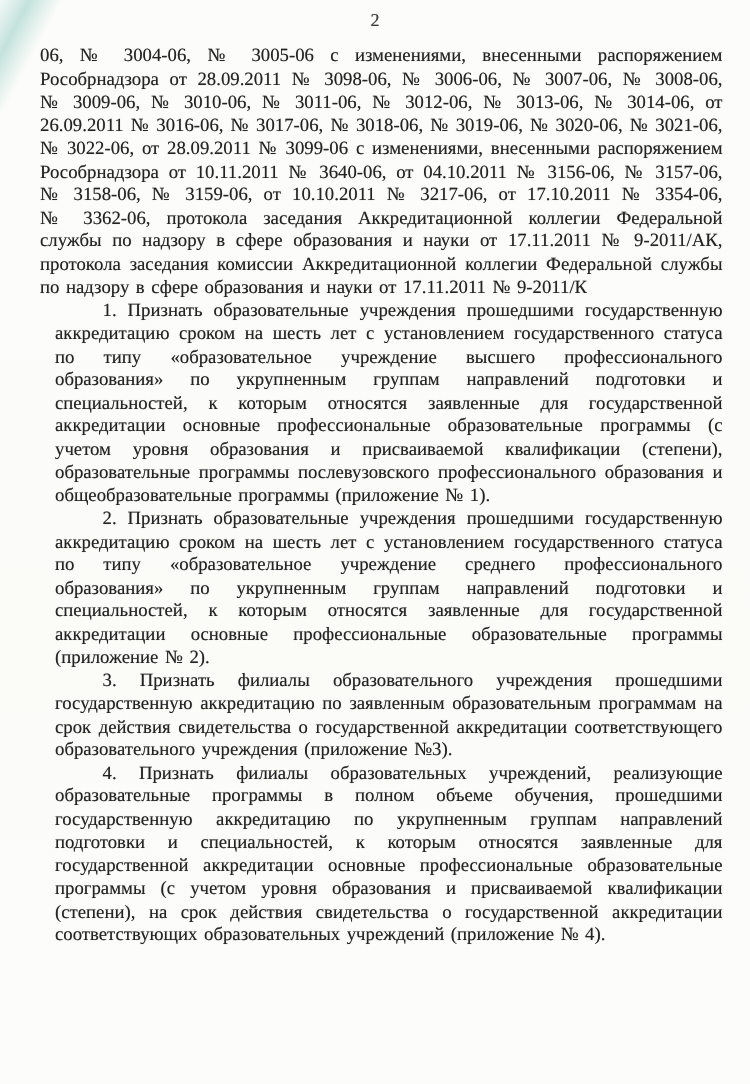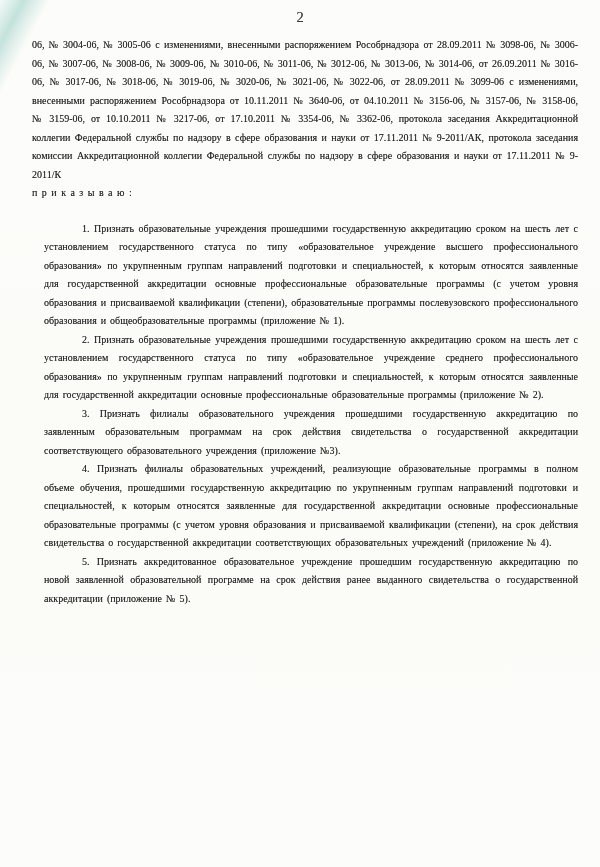--- a/index.html
+++ b/index.html
@@ -43,21 +43,21 @@
     font-size: 14.5px;
     color: #3a3a3a;
     text-shadow: 0 0 0.6px rgba(60,60,60,0.55);
   }
   .doc-body {
     position: absolute;
     top: 36px;
     left: 32px;
     right: 22px;
     color: #242424;
-    font-size: 10px;
+    font-size: 15px;
     line-height: 18.5px;
     text-align: justify;
     text-shadow: 0 0 0.6px rgba(45,45,45,0.55);
     word-spacing: 1.5px;
   }
   .doc-body p {
     margin: 0;
     padding: 0;
   }
   p.continuation {
@@ -74,20 +74,18 @@
   }
 </style>
 </head>
 <body>
 
 <div class="scan-page">
   <div class="scan-corner"></div>
   <div class="page-number">2</div>
   <div class="doc-body">
     <p class="continuation">06, №&nbsp;3004-06, №&nbsp;3005-06 с изменениями, внесенными распоряжением Рособрнадзора от 28.09.2011 №&nbsp;3098-06, №&nbsp;3006-06, №&nbsp;3007-06, №&nbsp;3008-06, №&nbsp;3009-06, №&nbsp;3010-06, №&nbsp;3011-06, №&nbsp;3012-06, №&nbsp;3013-06, №&nbsp;3014-06, от 26.09.2011 №&nbsp;3016-06, №&nbsp;3017-06, №&nbsp;3018-06, №&nbsp;3019-06, №&nbsp;3020-06, №&nbsp;3021-06, №&nbsp;3022-06, от 28.09.2011 №&nbsp;3099-06 с изменениями, внесенными распоряжением Рособрнадзора от 10.11.2011 №&nbsp;3640-06, от 04.10.2011 №&nbsp;3156-06, №&nbsp;3157-06, №&nbsp;3158-06, №&nbsp;3159-06, от 10.10.2011 №&nbsp;3217-06, от 17.10.2011 №&nbsp;3354-06, №&nbsp;3362-06, протокола заседания Аккредитационной коллегии Федеральной службы по надзору в сфере образования и науки от 17.11.2011 №&nbsp;9-2011/АК, протокола заседания комиссии Аккредитационной коллегии Федеральной службы по надзору в сфере образования и науки от 17.11.2011 №&nbsp;9-2011/К</p>
-    <p class="order-word">приказываю:</p>
     <p class="order-item">1.&nbsp;Признать образовательные учреждения прошедшими государственную аккредитацию сроком на шесть лет с установлением государственного статуса по типу «образовательное учреждение высшего профессионального образования» по укрупненным группам направлений подготовки и специальностей, к которым относятся заявленные для государственной аккредитации основные профессиональные образовательные программы (с учетом уровня образования и присваиваемой квалификации (степени), образовательные программы послевузовского профессионального образования и общеобразовательные программы (приложение №&nbsp;1).</p>
     <p class="order-item">2.&nbsp;Признать образовательные учреждения прошедшими государственную аккредитацию сроком на шесть лет с установлением государственного статуса по типу «образовательное учреждение среднего профессионального образования» по укрупненным группам направлений подготовки и специальностей, к которым относятся заявленные для государственной аккредитации основные профессиональные образовательные программы (приложение №&nbsp;2).</p>
     <p class="order-item">3.&nbsp;Признать филиалы образовательного учреждения прошедшими государственную аккредитацию по заявленным образовательным программам на срок действия свидетельства о государственной аккредитации соответствующего образовательного учреждения (приложение №3).</p>
     <p class="order-item">4.&nbsp;Признать филиалы образовательных учреждений, реализующие образовательные программы в полном объеме обучения, прошедшими государственную аккредитацию по укрупненным группам направлений подготовки и специальностей, к которым относятся заявленные для государственной аккредитации основные профессиональные образовательные программы (с учетом уровня образования и присваиваемой квалификации (степени), на срок действия свидетельства о государственной аккредитации соответствующих образовательных учреждений (приложение №&nbsp;4).</p>
-    <p class="order-item">5.&nbsp;Признать аккредитованное образовательное учреждение прошедшим государственную аккредитацию по новой заявленной образовательной программе на срок действия ранее выданного свидетельства о государственной аккредитации (приложение №&nbsp;5).</p>
   </div>
 </div>
 
 </body></html>

